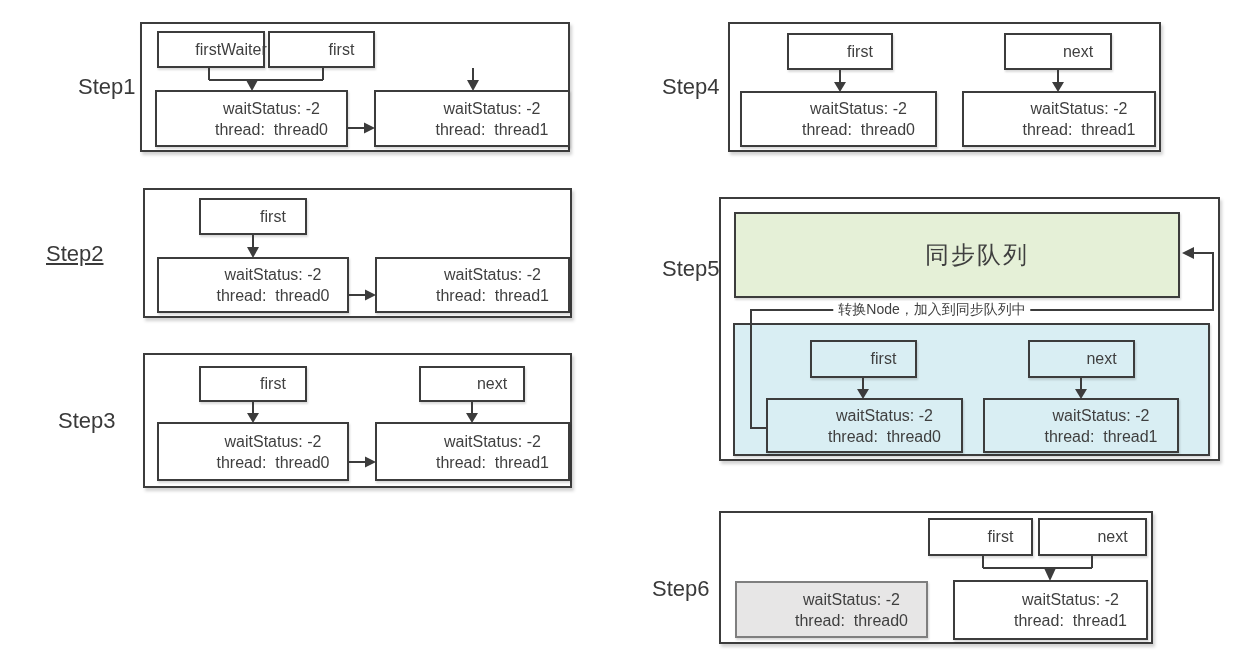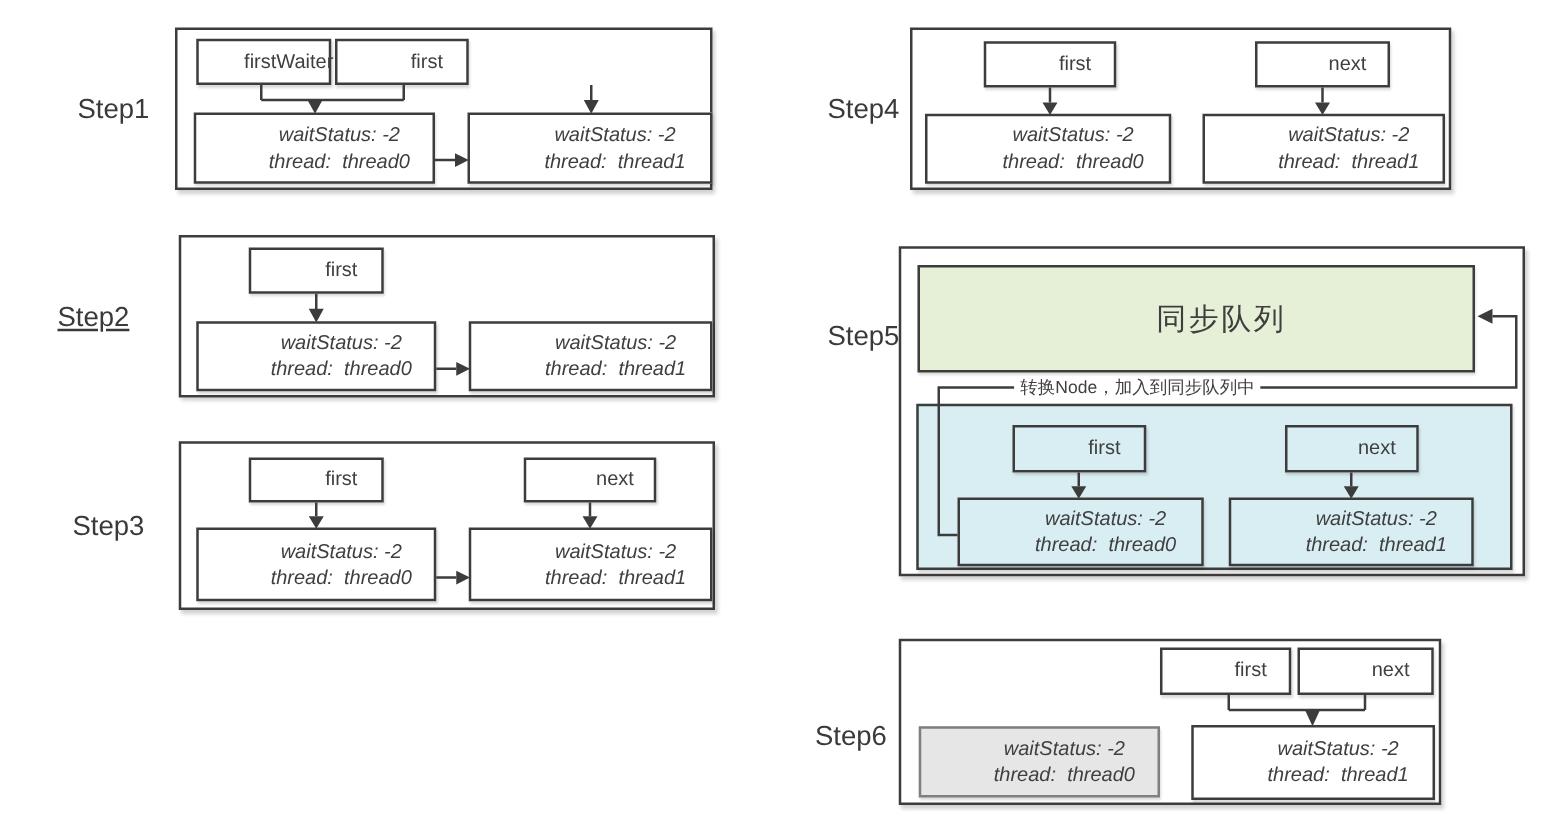--- a/index.html
+++ b/index.html
@@ -16,21 +16,20 @@
     border:2px solid #3c3c3c;background:#ffffff;
     display:flex;align-items:center;justify-content:center;
     font-size:16px;box-shadow:1px 2px 2px rgba(0,0,0,0.15);
   }
   .ptr.transparent{background:transparent;}
   .node{
     border:2px solid #3c3c3c;background:#ffffff;
     display:flex;align-items:center;justify-content:center;
     text-align:center;font-size:16px;line-height:21px;white-space:pre;
     box-shadow:1px 2px 2px rgba(0,0,0,0.15);
-    font-style:italic;
   }
   .node.blue{background:var(--condition-blue,#d9eef3);}
   .node.gray{background:var(--signalled-gray,#e7e6e6);border-color:#7f7f7f;}
   .step-label{font-size:22px;color:#3a3a3a;}
   .green-box{
     border:2px solid #3c3c3c;background:var(--sync-queue-green,#e5f0d7);
     display:flex;align-items:center;justify-content:center;
     font-size:24px;letter-spacing:2px;box-shadow:1px 2px 2px rgba(0,0,0,0.15);
   }
   .blue-area{
@@ -41,21 +40,21 @@
   .transfer-note{
     z-index:6;background:#ffffff;font-size:14px;padding:0 5px;
     white-space:nowrap;transform:translateX(-50%);
   }
 </style>
 </head>
 <body>
 
 <div class="canvas">
 
-  <div class="abs step-label" style="left:22px;top:74px;">Step1</div>
+  <div class="abs step-label" style="left:38px;top:74px;">Step1</div>
   <div class="abs container" style="left:140px;top:22px;width:430px;height:130px;"></div>
   <div class="abs ptr" style="left:157px;top:31px;width:108px;height:37px;">firstWaiter</div>
   <div class="abs ptr" style="left:268px;top:31px;width:107px;height:37px;">first</div>
   <div class="abs node" style="left:155px;top:90px;width:193px;height:57px;">waitStatus: -2
 thread:  thread0</div>
   <div class="abs node" style="left:374px;top:90px;width:196px;height:57px;">waitStatus: -2
 thread:  thread1</div>
 
   <div class="abs step-label" style="left:6px;top:241px;text-decoration:underline;">Step2</div>
   <div class="abs container" style="left:143px;top:188px;width:429px;height:130px;"></div>
@@ -86,21 +85,21 @@
   <div class="abs step-label" style="left:622px;top:256px;">Step5</div>
   <div class="abs container" style="left:719px;top:197px;width:501px;height:264px;"></div>
   <div class="abs green-box" style="left:734px;top:212px;width:446px;height:86px;">同步队列</div>
   <div class="abs blue-area" style="left:733px;top:323px;width:477px;height:133px;"></div>
   <div class="abs ptr transparent" style="left:810px;top:340px;width:107px;height:38px;">first</div>
   <div class="abs ptr transparent" style="left:1028px;top:340px;width:107px;height:38px;">next</div>
   <div class="abs node blue" style="left:766px;top:398px;width:197px;height:55px;">waitStatus: -2
 thread:  thread0</div>
   <div class="abs node blue" style="left:983px;top:398px;width:196px;height:55px;">waitStatus: -2
 thread:  thread1</div>
-  <div class="abs transfer-note" style="left:910px;top:301px;">转换Node，加入到同步队列中</div>
+  <div class="abs transfer-note" style="left:932px;top:301px;">转换Node，加入到同步队列中</div>
 
   <div class="abs step-label" style="left:612px;top:576px;">Step6</div>
   <div class="abs container" style="left:719px;top:511px;width:434px;height:133px;"></div>
   <div class="abs ptr" style="left:928px;top:518px;width:105px;height:38px;">first</div>
   <div class="abs ptr" style="left:1038px;top:518px;width:109px;height:38px;">next</div>
   <div class="abs node gray" style="left:735px;top:581px;width:193px;height:57px;">waitStatus: -2
 thread:  thread0</div>
   <div class="abs node" style="left:953px;top:580px;width:195px;height:60px;">waitStatus: -2
 thread:  thread1</div>
 

